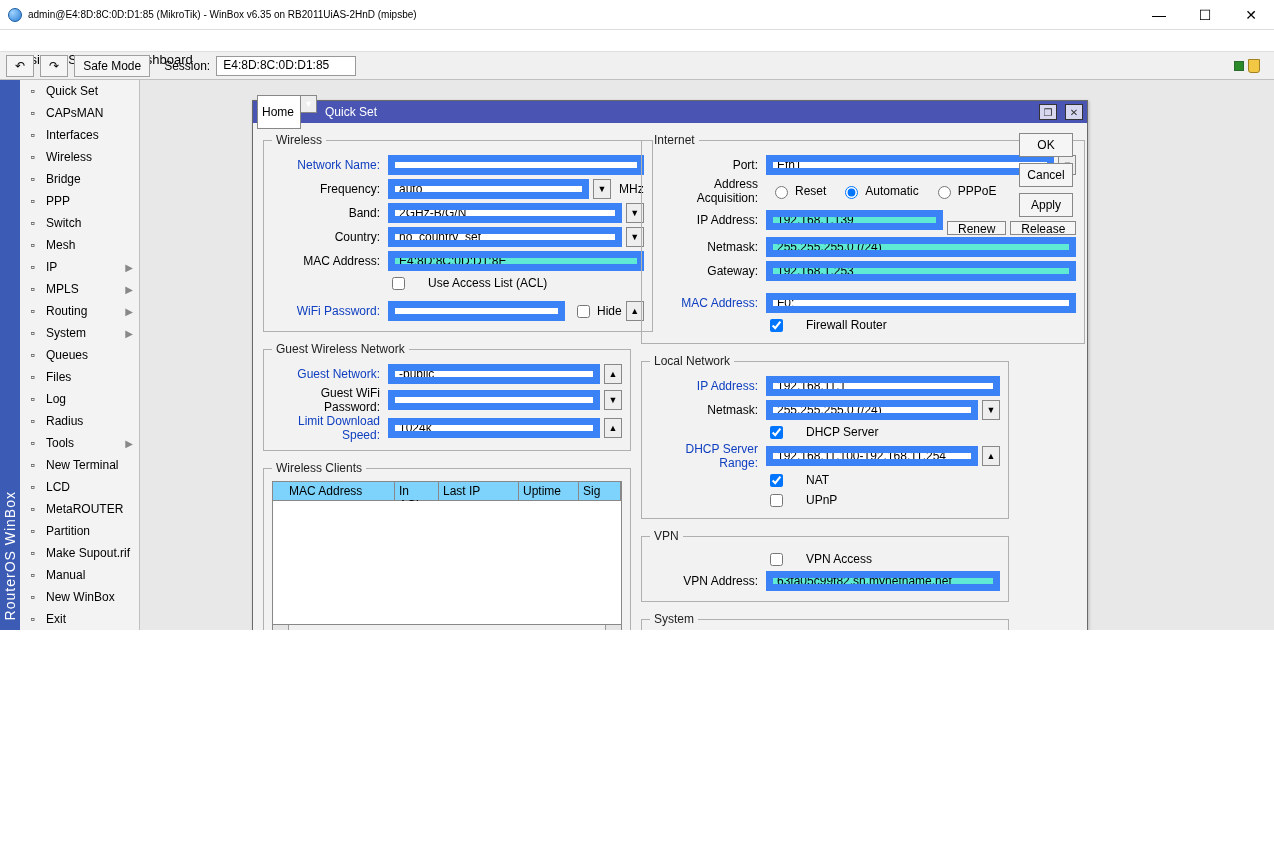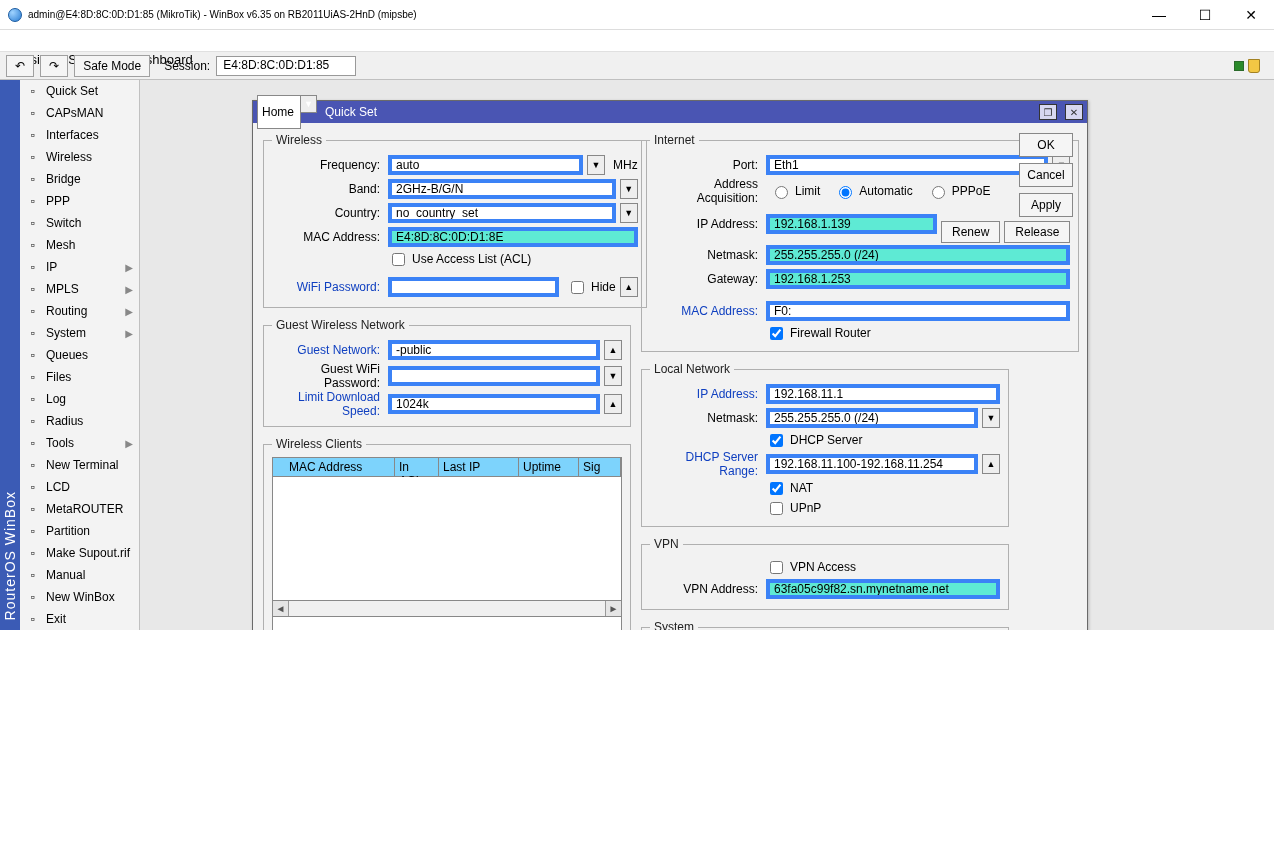--- a/index.html
+++ b/index.html
@@ -42,29 +42,29 @@
   .col-left  { width: 368px; }
   .col-right { width: 368px; }
   .col-btns  { width: 54px; gap: 6px; }
   .col-btns button { height: 24px; border: 1px solid #888; background: #f5f5f5; font-size: 12px; cursor: default; }
 
   fieldset { border: 1px solid #b0b0b0; padding: 6px 8px 8px; margin: 0; }
   legend { font-size: 12px; padding: 0 4px; color: #222; }
   .row { display: flex; align-items: center; min-height: 24px; gap: 4px; }
   .lbl { width: 112px; text-align: right; font-size: 12px; padding-right: 4px; }
   .lbl.blue { color: #1040c0; }
-  .row input[type="text"], .row input[type="password"] { flex: 1; height: 20px; font-size: 12px; border: 4px solid #3b82f6; padding: 0 4px; background: #fff; }
+  .row input[type="text"], .row input[type="password"] { flex: 1; height: 20px; font-size: 12px; border: 7px solid #3b82f6; padding: 0 4px; background: #fff; }
   .row input[readonly] { background: #5eead4; }
   .dropbtn { width: 18px; height: 20px; background: #eee; border: 1px solid #888; display: flex; align-items: center; justify-content: center; font-size: 9px; }
   .spinbtn { width: 18px; height: 20px; background: #eee; border: 1px solid #888; display: flex; align-items: center; justify-content: center; font-size: 9px; }
   .row .unit { font-size: 12px; margin-left: 4px; }
   .row .chk { margin-left: 4px; display: flex; align-items: center; gap: 4px; font-size: 12px; }
-  .rowindent { padding-left: 116px; display: flex; align-items: center; gap: 4px; min-height: 20px; }
+  .rowindent { padding-left: 116px; display: flex; align-items: center; gap: 20px; min-height: 20px; }
   .radio-group { display: flex; gap: 10px; }
-  .btn-small { height: 22px; padding: 0 10px; border: 1px solid #888; background: #f5f5f5; font-size: 12px; margin-top: 16px; }
+  .btn-small { height: 14px; padding: 0 10px; border: 1px solid #888; background: #f5f5f5; font-size: 12px; margin-top: 16px; }
 
   .clients { display: flex; flex-direction: column; height: 160px; }
   .clients-head { display: flex; background: #7dd3fc; border: 1px solid #888; height: 20px; font-size: 12px; }
   .clients-head > div { border-right: 1px solid #888; padding: 2px 4px; }
   .clients-head .gap { width: 12px; border-right: none; }
   .clients-body { flex: 1; border: 1px solid #888; border-top: none; background: #fff; }
   .clients-scroll { height: 16px; display: flex; border: 1px solid #888; border-top: none; background: #f0f0f0; }
   .clients-scroll .arrow { width: 16px; display: flex; align-items: center; justify-content: center; font-size: 10px; color: #555; background: #e5e5e5; border-right: 1px solid #999; }
   .clients-scroll .arrow:last-child { border-left: 1px solid #999; border-right: none; }
   .clients-scroll .track { flex: 1; }
@@ -233,20 +233,24 @@
         <span class="label">Quick Set</span>
         <div class="tbtn">❐</div>
         <div class="tbtn">✕</div>
       </div>
 
       <div class="qs-body">
 
         <div class="col col-left">
           <fieldset>
             <legend>Wireless</legend>
+            <div class="row">
+              <span class="lbl blue">Network Name:</span>
+              <input type="text" value="" style="">
+            </div>
             <div class="row">
               <span class="lbl">Frequency:</span>
               <input type="text" value="auto" style="">
               <div class="dropbtn">▼</div>
               <span class="unit">MHz</span>
             </div>
             <div class="row">
               <span class="lbl">Band:</span>
               <input type="text" value="2GHz-B/G/N" style="">
               <div class="dropbtn">▼</div>
@@ -331,21 +335,21 @@
             <div class="row">
               <span class="lbl">Port:</span>
               <input type="text" value="Eth1" style="">
               <div class="dropbtn">▼</div>
             </div>
             <div class="row">
               <span class="lbl">Address Acquisition:</span>
               <div class="radio-group">
                 <label class="chk">
                     <input type="radio" name="acq" style="">
-                    <span>Limit</span>
+                    <span>Reset</span>
                   </label>
                 <label class="chk">
                     <input type="radio" name="acq" checked="" style="">
                     <span>Automatic</span>
                   </label>
                 <label class="chk">
                     <input type="radio" name="acq" style="">
                     <span>PPPoE</span>
                   </label>
               </div>

